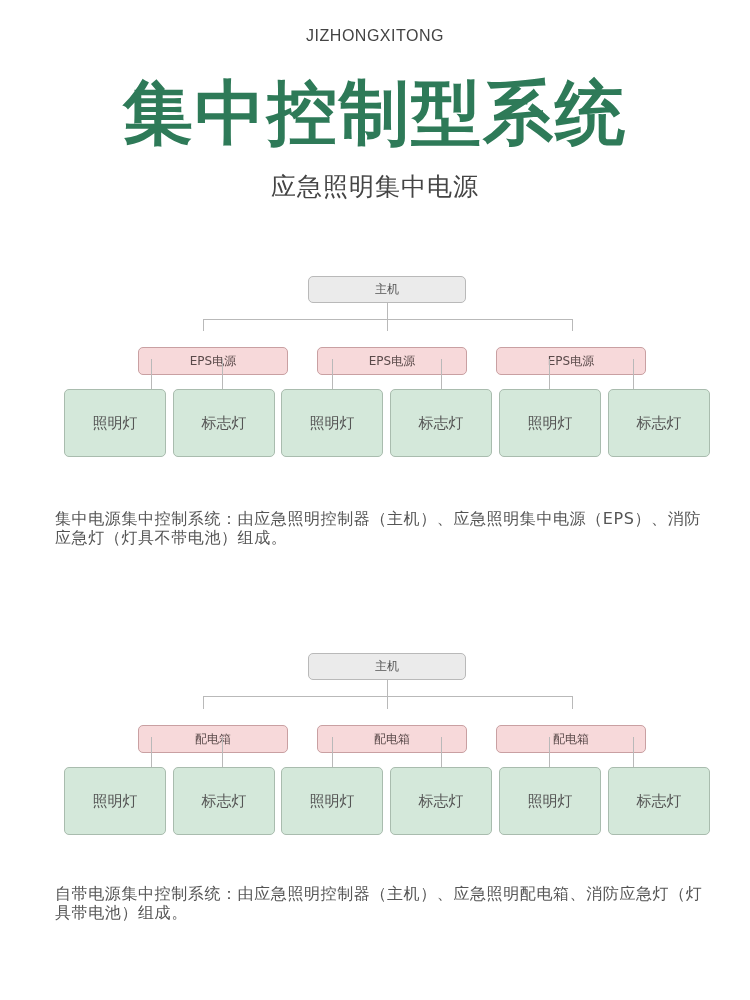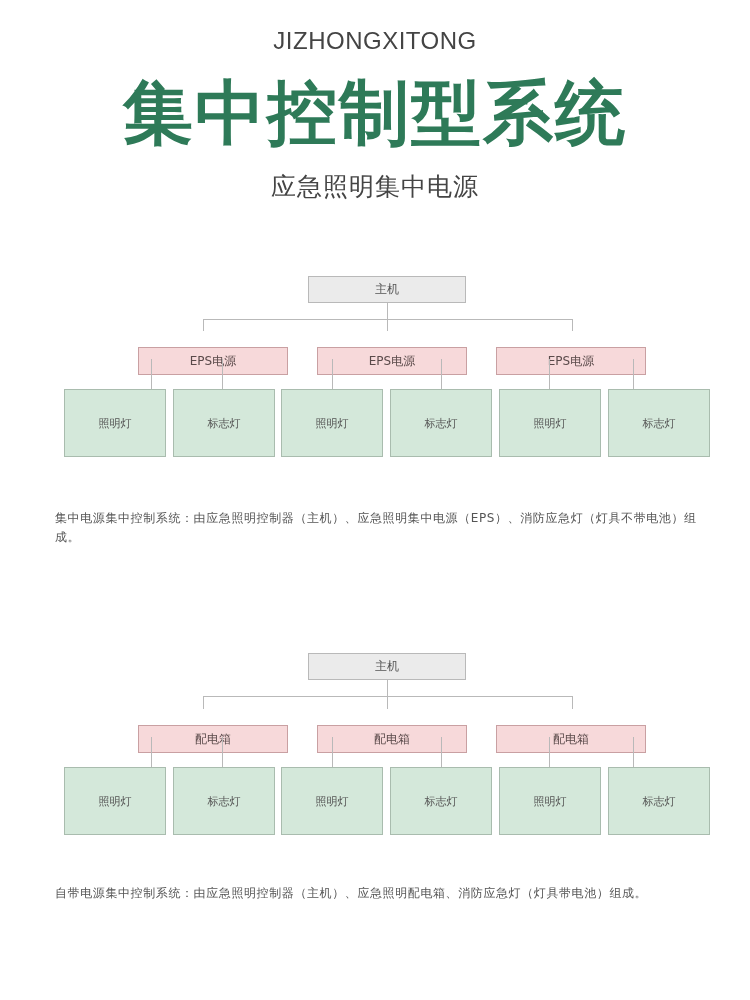--- a/index.html
+++ b/index.html
@@ -1,32 +1,32 @@
 <!DOCTYPE html>
 <html><head>
 <meta charset="utf-8">
 <style>
   html, body { margin: 0; padding: 0; background: #ffffff; }
   body { width: 750px; height: 1000px; position: relative; overflow: hidden;
          font-family: "DejaVu Sans", "Liberation Sans", sans-serif; }
   .abs { position: absolute; }
-  .subtitle-en { left: 0; width: 750px; top: 27px; text-align: center; font-size: 24px;
+  .subtitle-en { left: 0; width: 750px; top: 27px; text-align: center; font-size: 16px;
                  color: #444444; letter-spacing: 0.5px; font-family: "Liberation Sans", sans-serif; }
   .main-title { left: 0; width: 750px; top: 72px; text-align: center; font-size: 70px;
                 font-weight: bold; color: #2e7a58; letter-spacing: 2px; line-height: 82px; }
   .tagline { left: 0; width: 750px; top: 170px; text-align: center; font-size: 25px;
              color: #444444; letter-spacing: 1px; }
   .box { position: absolute; box-sizing: border-box; display: flex; align-items: center;
-         justify-content: center; font-size: 12px; color: #555555; border-radius: 0; }
+         justify-content: center; font-size: 12px; color: #555555; border-radius: 5px; }
   .host { background: #ebebeb; border: 1px solid #b9b9b9; }
   .mid { background: #f7d9da; border: 1px solid #c9a0a2; color: #5a4a4a; margin-top: 16px; }
-  .leaf { background: #d4e8da; border: 1px solid #a9bcae; font-size: 11px; color: #555555; }
+  .leaf { background: #d4e8da; border: 1px solid #a9bcae; font-size: 15px; color: #555555; }
   .line-h { position: absolute; height: 1px; background: #b9b9b9; }
   .line-v { position: absolute; width: 1px; background: #b9b9b9; }
-  .desc { position: absolute; left: 55px; width: 660px; font-size: 12px; line-height: 19px;
+  .desc { position: absolute; left: 55px; width: 660px; font-size: 16px; line-height: 19px;
           color: #555555; letter-spacing: 0.6px; }
 </style>
 </head>
 <body>
 
 <div class="abs subtitle-en">JIZHONGXITONG</div>
 <div class="abs main-title">集中控制型系统</div>
 <div class="abs tagline">应急照明集中电源</div>
 
 <div>

